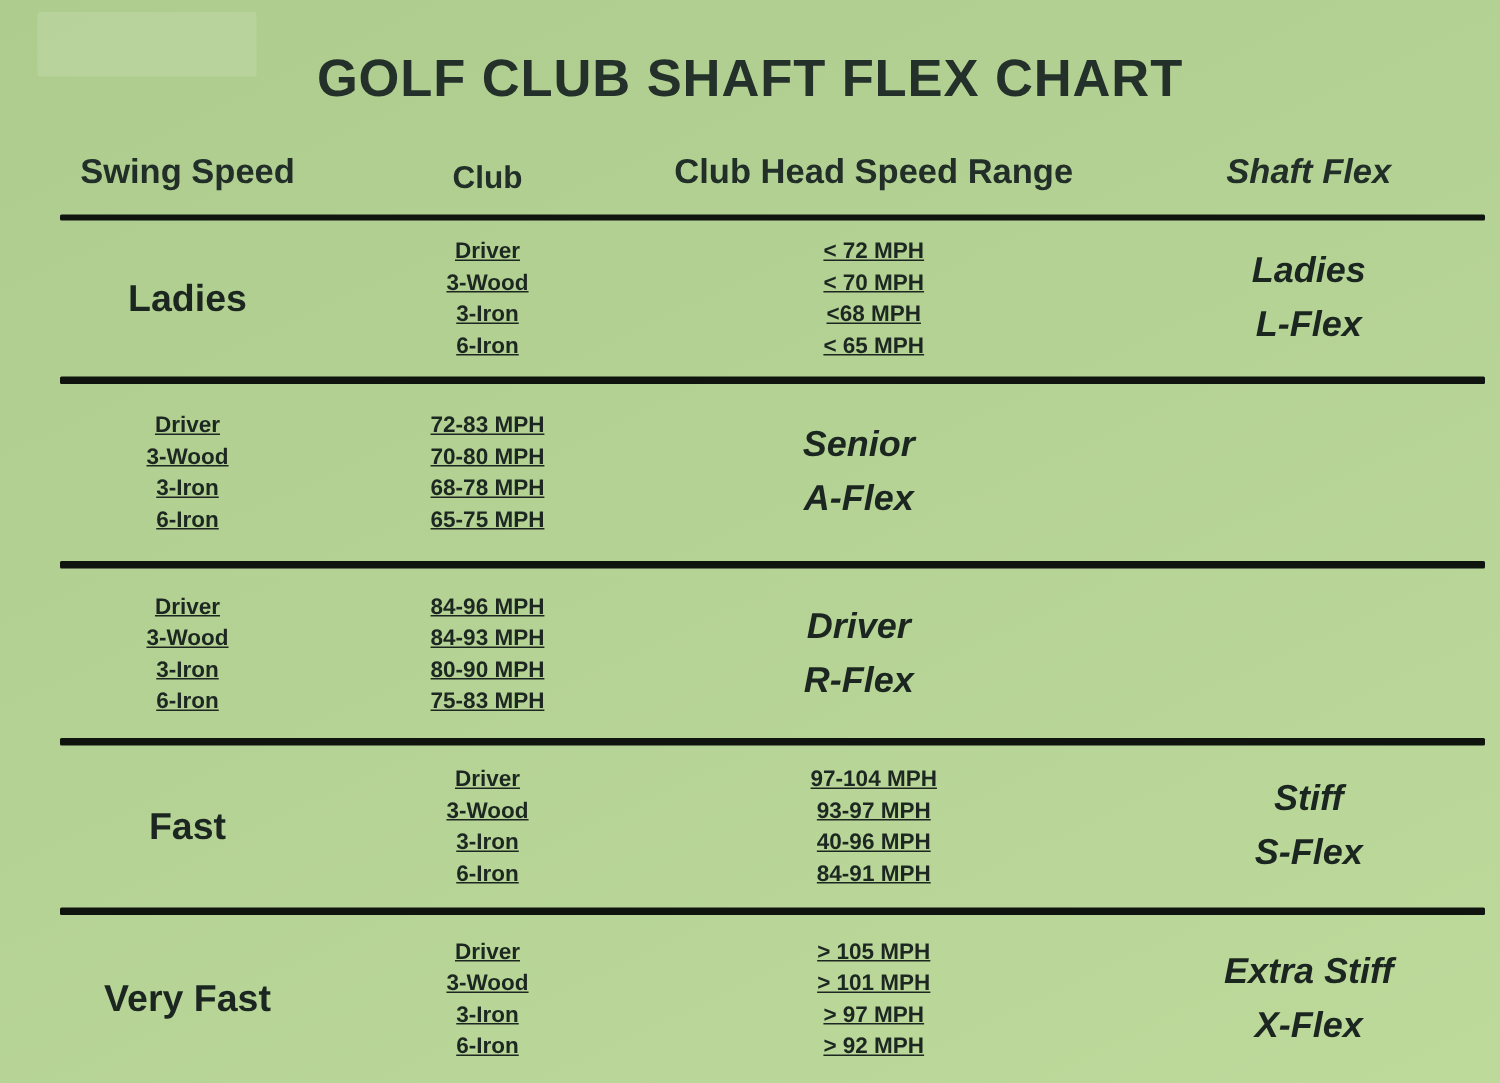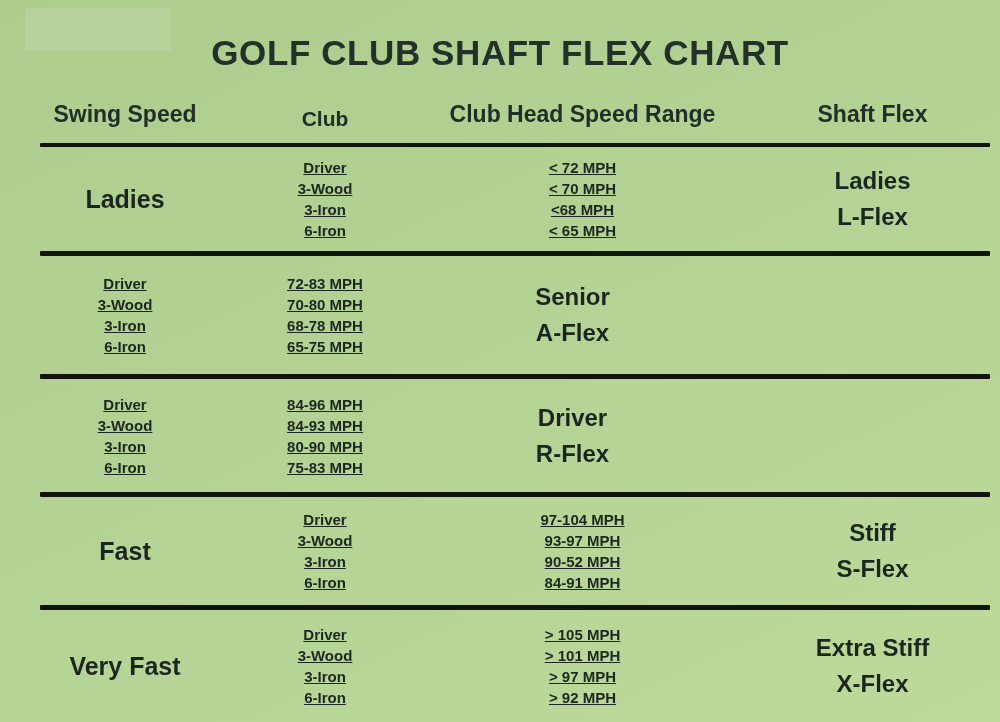--- a/index.html
+++ b/index.html
@@ -27,21 +27,21 @@
   }
   .grid {
     display: grid;
     grid-template-columns: 250px 150px 365px 235px;
     width: 1000px;
   }
   .cell {
     display: flex; flex-direction: column;
     justify-content: center; align-items: center;
   }
-  .cell.col4 { padding-right: 20px; box-sizing: border-box; }
+  .cell.col4 { padding-right: 20px; box-sizing: border-box; font-style: italic; }
   .header-row { height: 58px; }
   .header-cell {
     font-size: 23px; font-weight: 800; color: #222f28;
   }
   .nudge-down { position: relative; top: 5px; font-size: 21px; }
   .rule {
     margin-left: 40px;
     width: 950px;
     background: #0f140f;
     border-radius: 1px;
@@ -149,21 +149,21 @@
   <div class="cell speed-label">Fast</div>
   <div class="cell">
     <div class="small-line">Driver</div>
     <div class="small-line">3-Wood</div>
     <div class="small-line">3-Iron</div>
     <div class="small-line">6-Iron</div>
   </div>
   <div class="cell">
     <div class="small-line">97-104 MPH</div>
     <div class="small-line">93-97 MPH</div>
-    <div class="small-line">90-52 MPH</div>
+    <div class="small-line">40-96 MPH</div>
     <div class="small-line">84-91 MPH</div>
   </div>
   <div class="cell col4">
     <div class="flex-line">Stiff</div>
     <div class="flex-line">S-Flex</div>
   </div>
 </div>
 
 <div class="rule row"></div>
 

